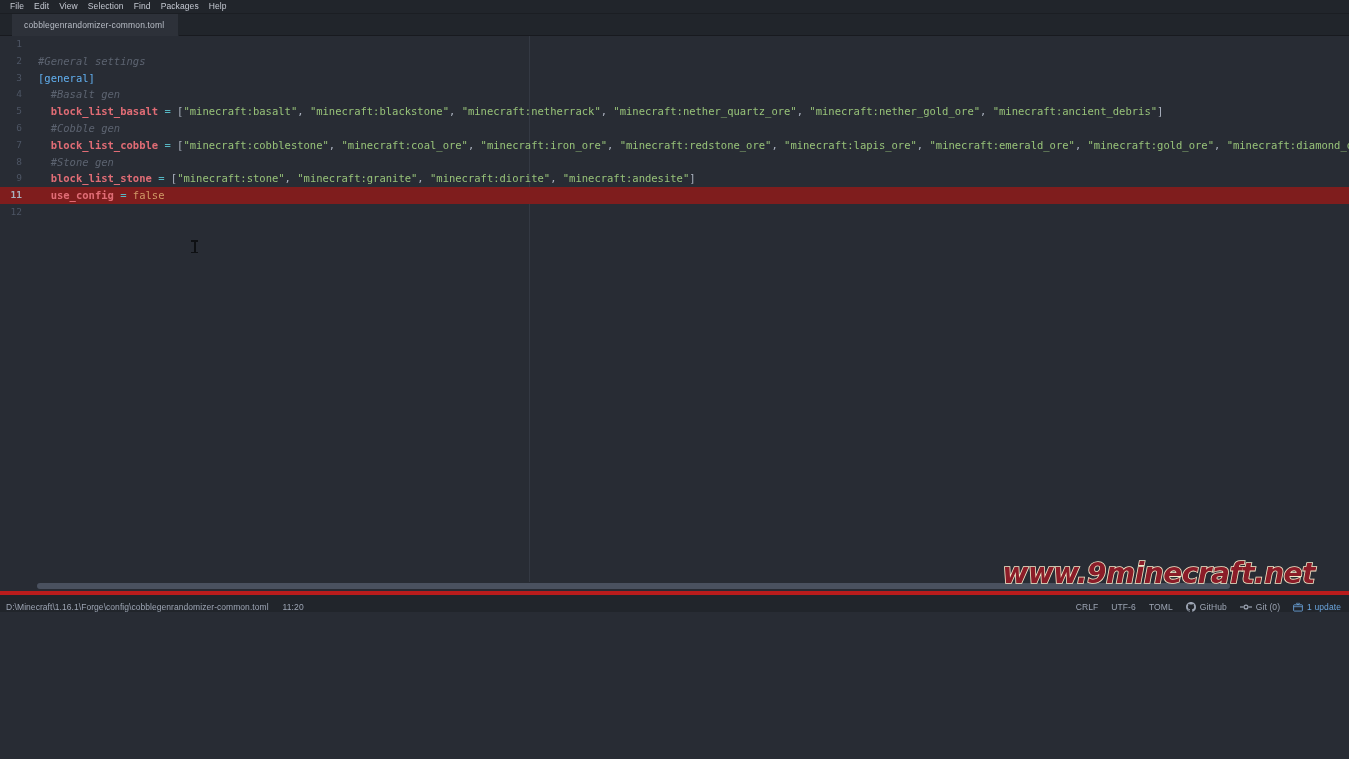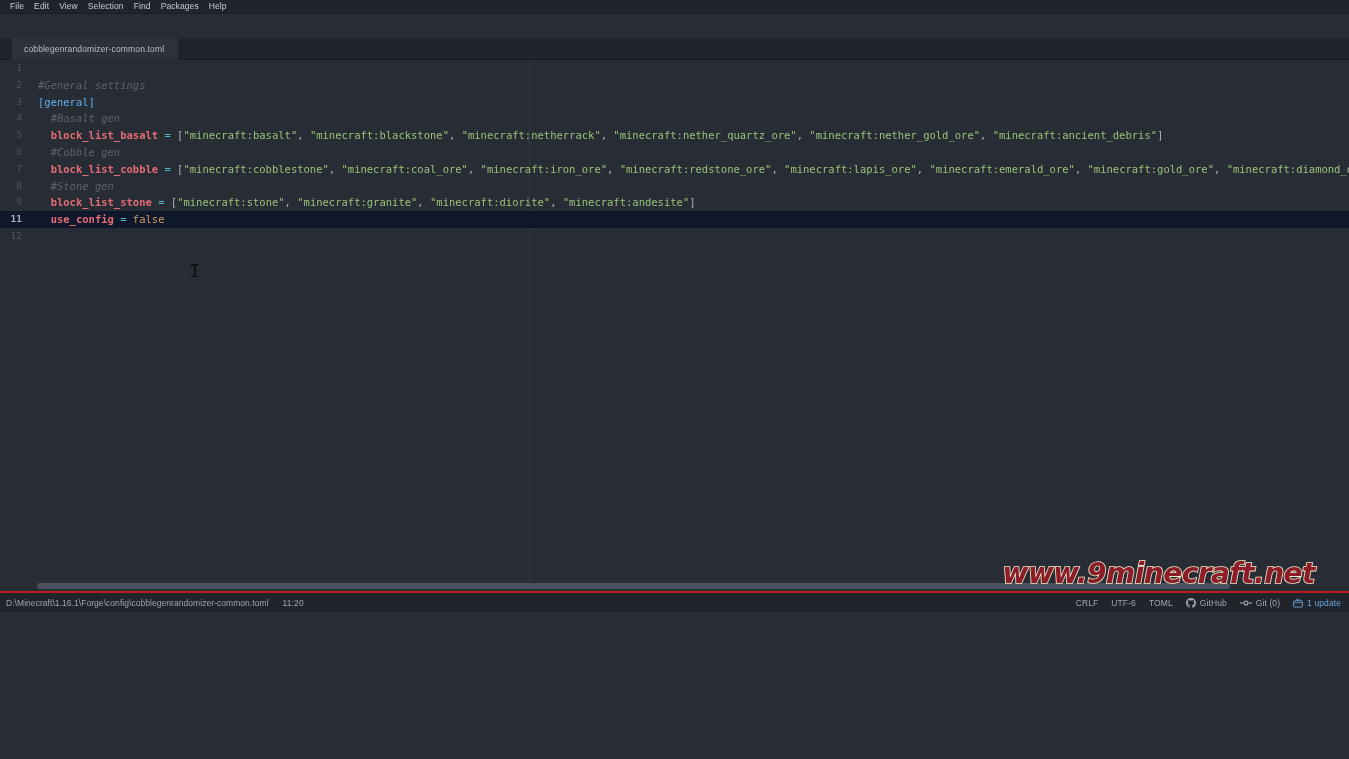--- a/index.html
+++ b/index.html
@@ -45,21 +45,20 @@
   }
 
   
   .tabbar {
     height: 22px;
     background: #21252b;
     display: flex;
     align-items: stretch;
     flex: 0 0 22px;
     position: relative;
-    margin-top: 24px;
   }
   .tabbar::after {
     content: "";
     position: absolute;
     left: 0; right: 0; bottom: 0;
     height: 1px;
     background: #181a1f;
   }
   .tab-spacer { width: 12px; flex: 0 0 12px; background: #21252b; }
   .tab {
@@ -104,21 +103,21 @@
     font-size: 10.5px;
     line-height: 16.8px;
     white-space: nowrap;
   }
   .line {
     height: 16.8px;
     display: flex;
     align-items: center;
     white-space: pre;
   }
-  .line.active { background: #0f172a; }
+  .line.active { background: #7f1d1d; }
   .gutter {
     width: 30px;
     flex: 0 0 30px;
     text-align: right;
     padding-right: 8px;
     color: #4d5564;
     box-sizing: border-box;
     font-size: 9.5px;
     user-select: none;
   }
@@ -190,27 +189,27 @@
     z-index: 40;
     white-space: nowrap;
   }
 
   
   .statusbar {
     height: 21px;
     flex: 0 0 21px;
     background: #21252b;
     display: flex;
-    align-items: center;
+    align-items: flex-end;
     justify-content: space-between;
     font-size: 8.5px;
     color: #9da5b4;
     padding: 0 8px 0 6px;
     box-sizing: border-box;
-    border-top: 2px solid #b91c1c;
+    border-top: 4px solid #b91c1c;
     position: relative;
     z-index: 30;
   }
   .sb-left { display: flex; align-items: center; gap: 14px; }
   .sb-right { display: flex; align-items: center; gap: 13px; }
   .sb-item {
     display: flex;
     align-items: center;
     gap: 4px;
     white-space: nowrap;

